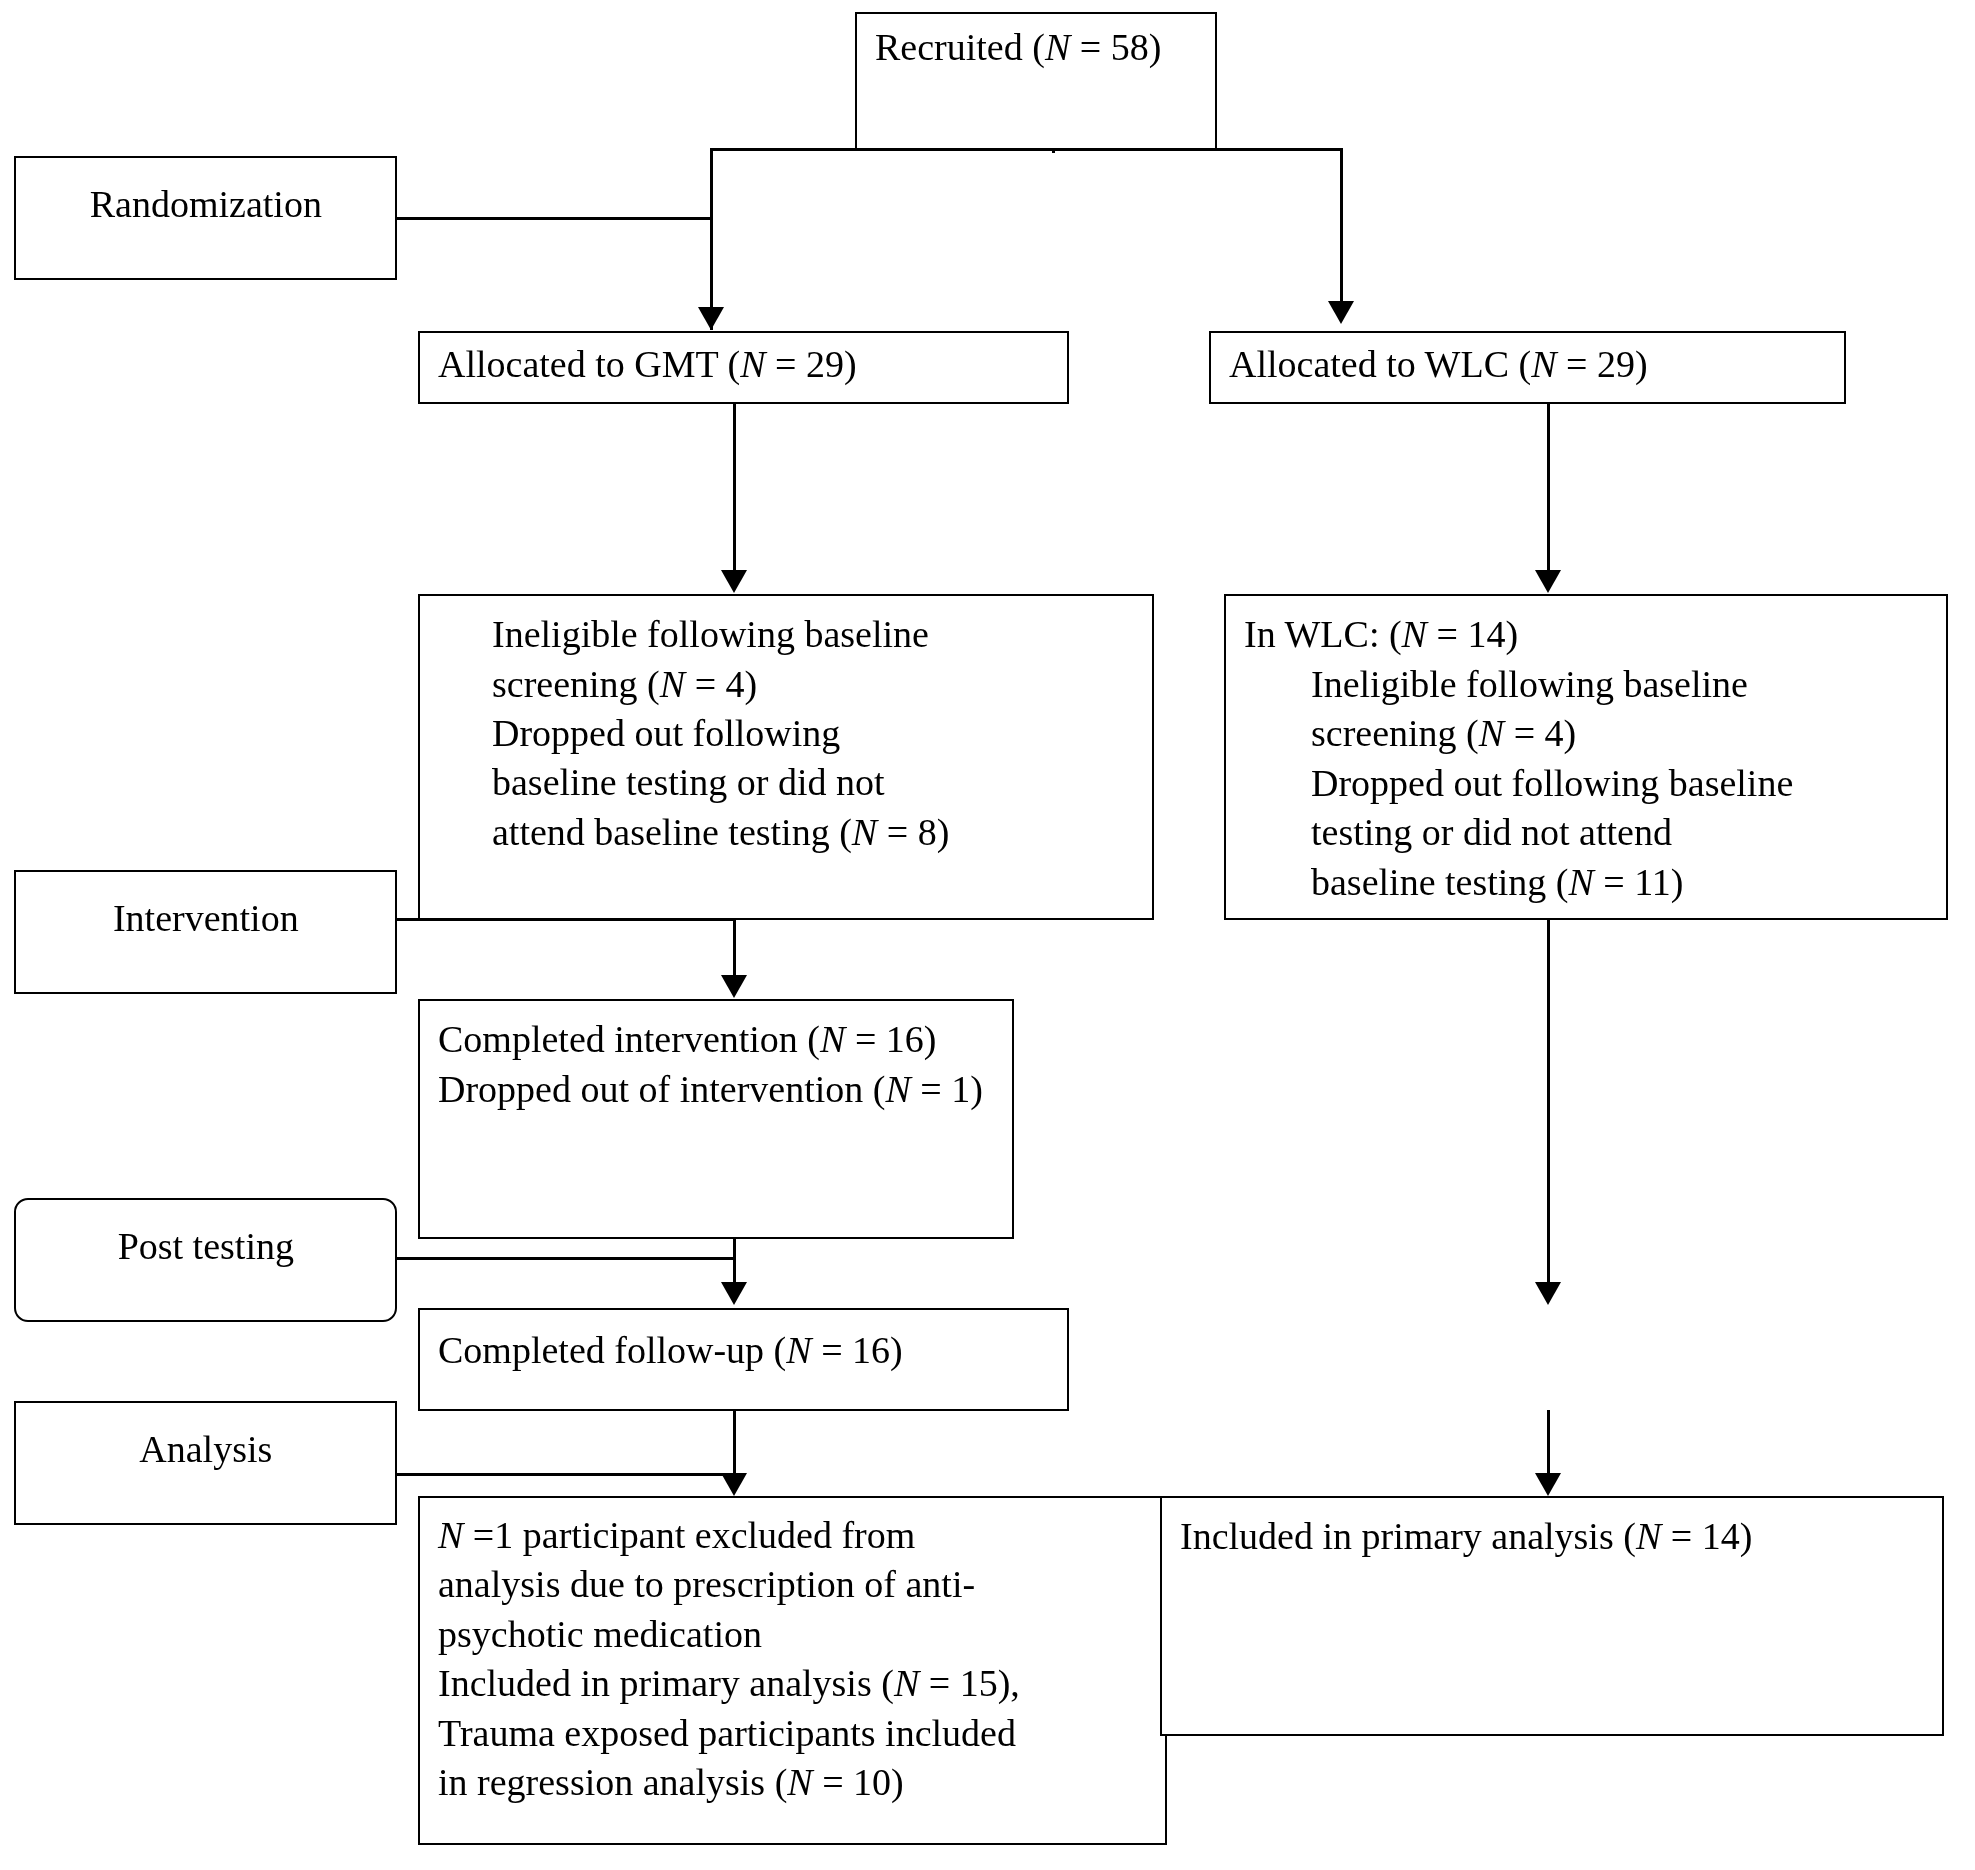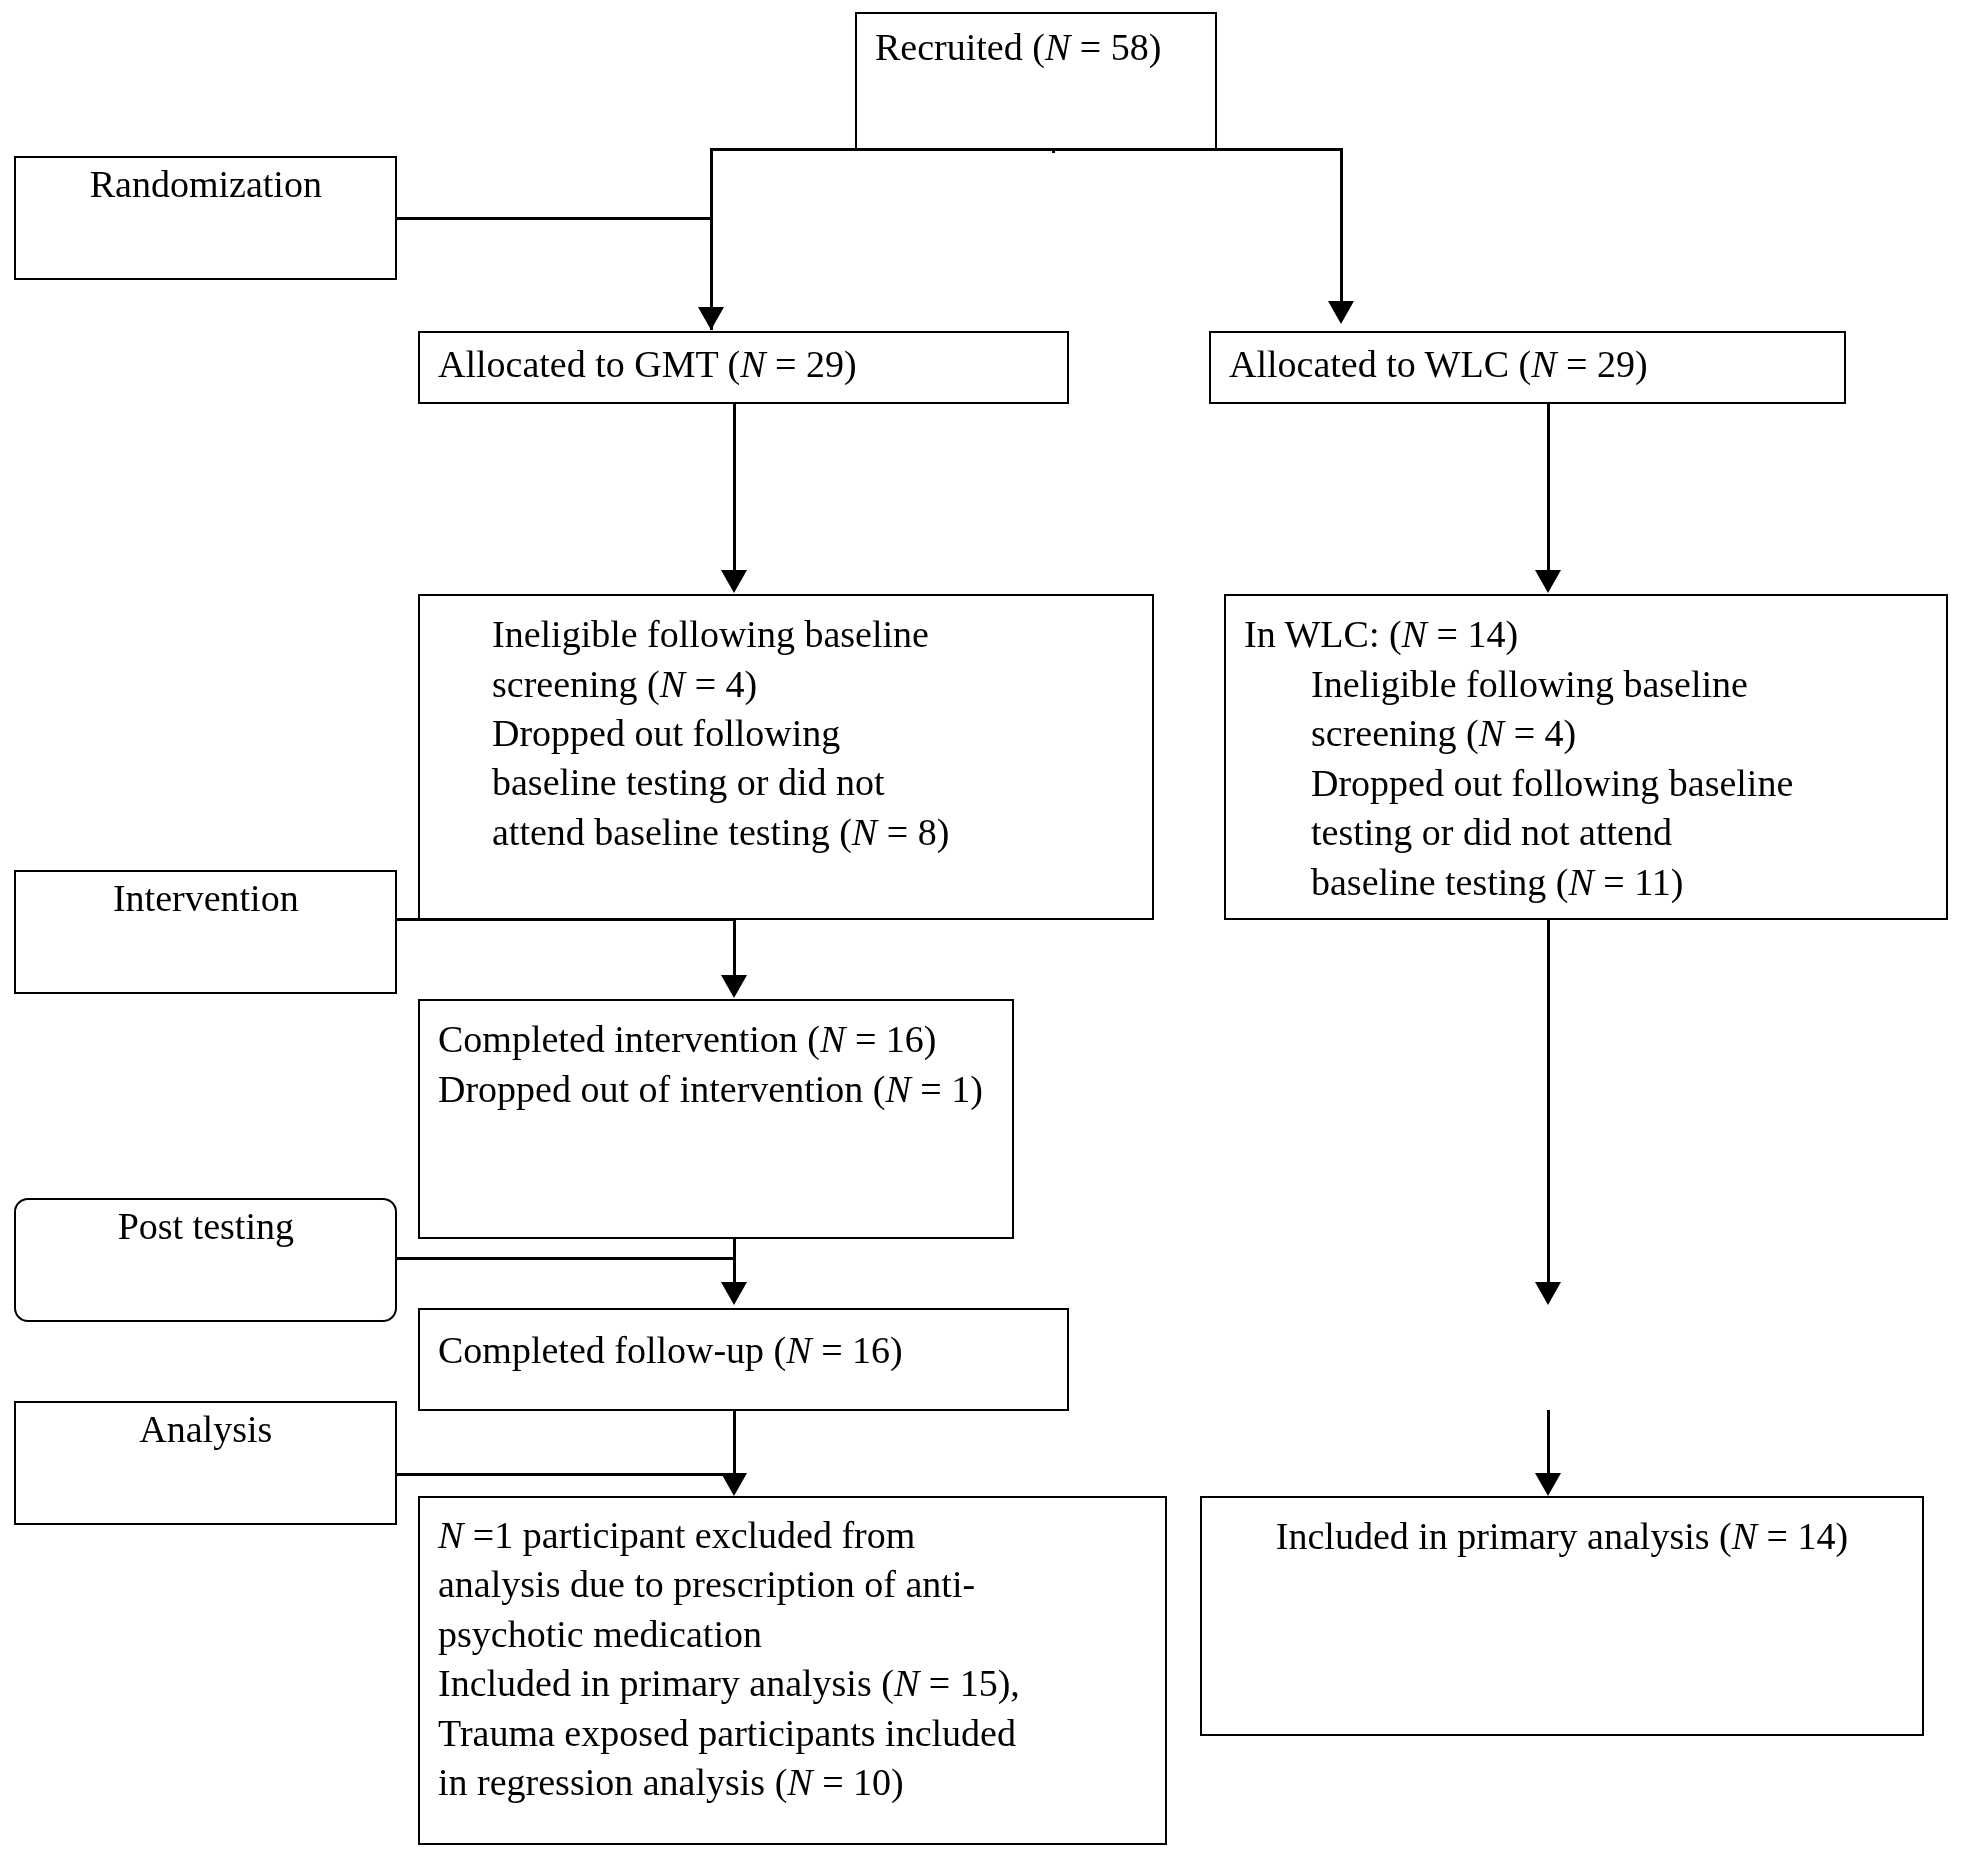--- a/index.html
+++ b/index.html
@@ -24,21 +24,21 @@
     background: #ffffff;
   }
   .label-box {
     display: flex;
     align-items: flex-start;
     justify-content: center;
   }
   .label-text {
     font-size: 38px;
     line-height: 1.18;
-    padding-top: 4px;
+    padding-top: 24px;
     white-space: nowrap;
   }
   .content {
     position: absolute;
     font-size: 38px;
     line-height: 1.30;
     white-space: pre-wrap;
   }
   .ital {
     font-style: italic;
@@ -136,18 +136,18 @@
   <div class="box" style="left:1224px; top:594px; width:724px; height:326px;padding-left:28px;">
     <div class="content" style="left:18px; top:14.3px; width:690px;"><span>In WLC: (</span><span class="ital">N</span><span> = 14)</span></div>
     <div class="content" style="left:85px; top:64px; width:625px;"><span>Ineligible following baseline</span><br><span>screening (</span><span class="ital">N</span><span> = 4)</span><br><span>Dropped out following baseline</span><br><span>testing or did not attend</span><br><span>baseline testing (</span><span class="ital">N</span><span> = 11)</span></div>
   </div>
   <div class="vline" style="left:1547px; top:919px; height:365px;"></div>
   <div class="arrowhead" style="left:1535px; top:1282px;"></div>
 
   <div class="vline" style="left:1547px; top:1410px; height:68px;"></div>
   <div class="arrowhead" style="left:1535px; top:1473px;"></div>
 
-  <div class="box" style="left:1200px; top:1496px; width:724px; height:240px;text-align:center;">
+  <div class="box" style="left:1160px; top:1496px; width:784px; height:240px;">
     <div class="content" style="left:18px; top:14.3px; width:684px;"><span>Included in primary analysis (</span><span class="ital">N</span><span> = 14)</span></div>
   </div>
 
 </div>
 
 
 </body></html>

